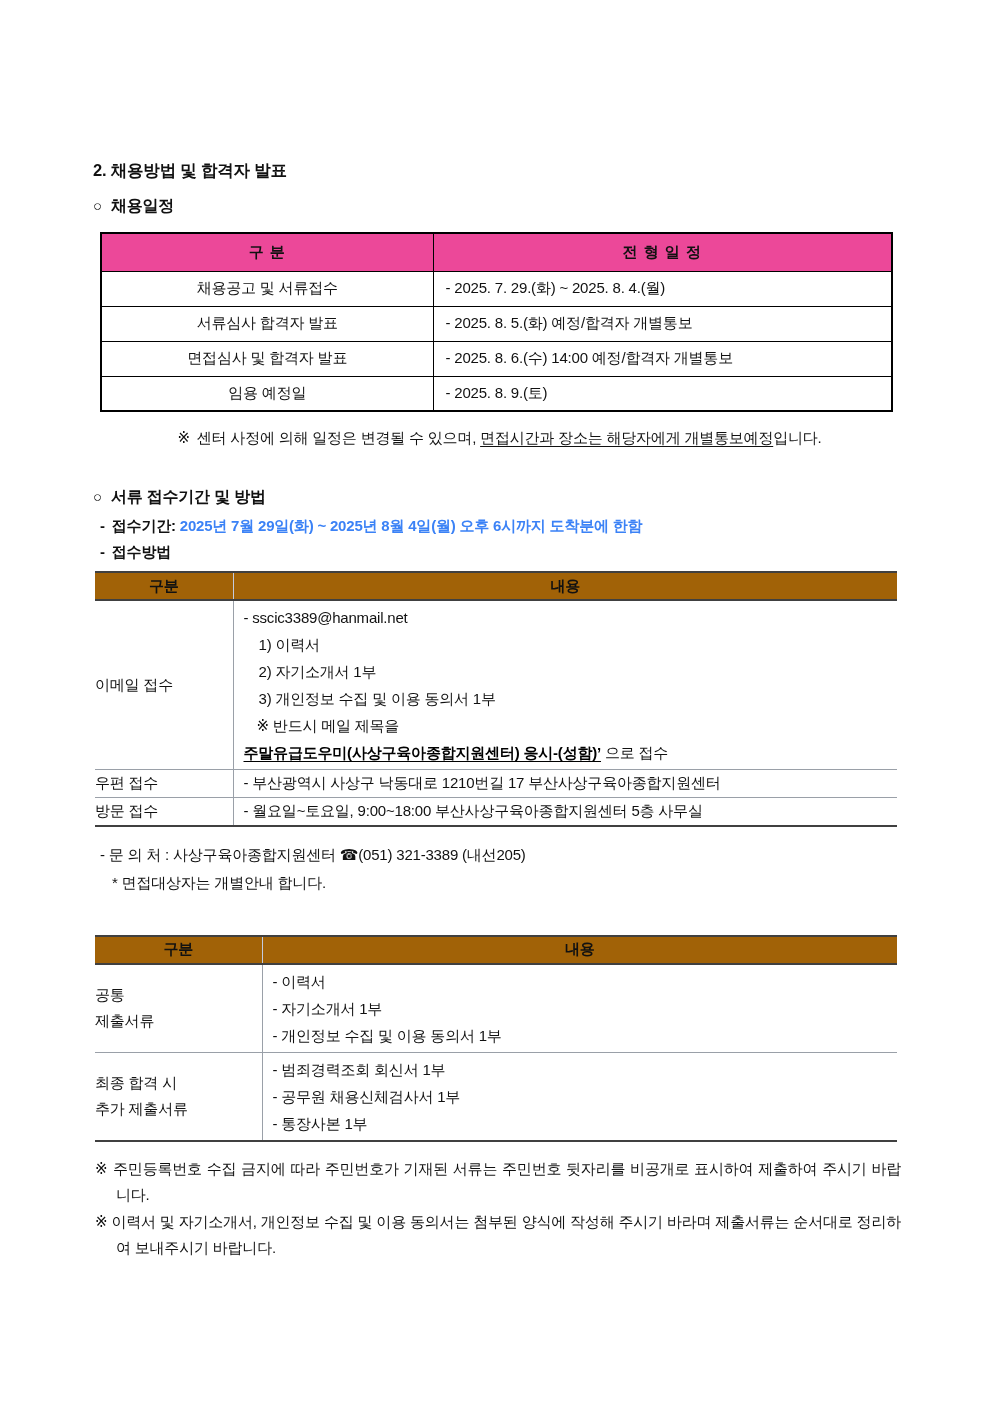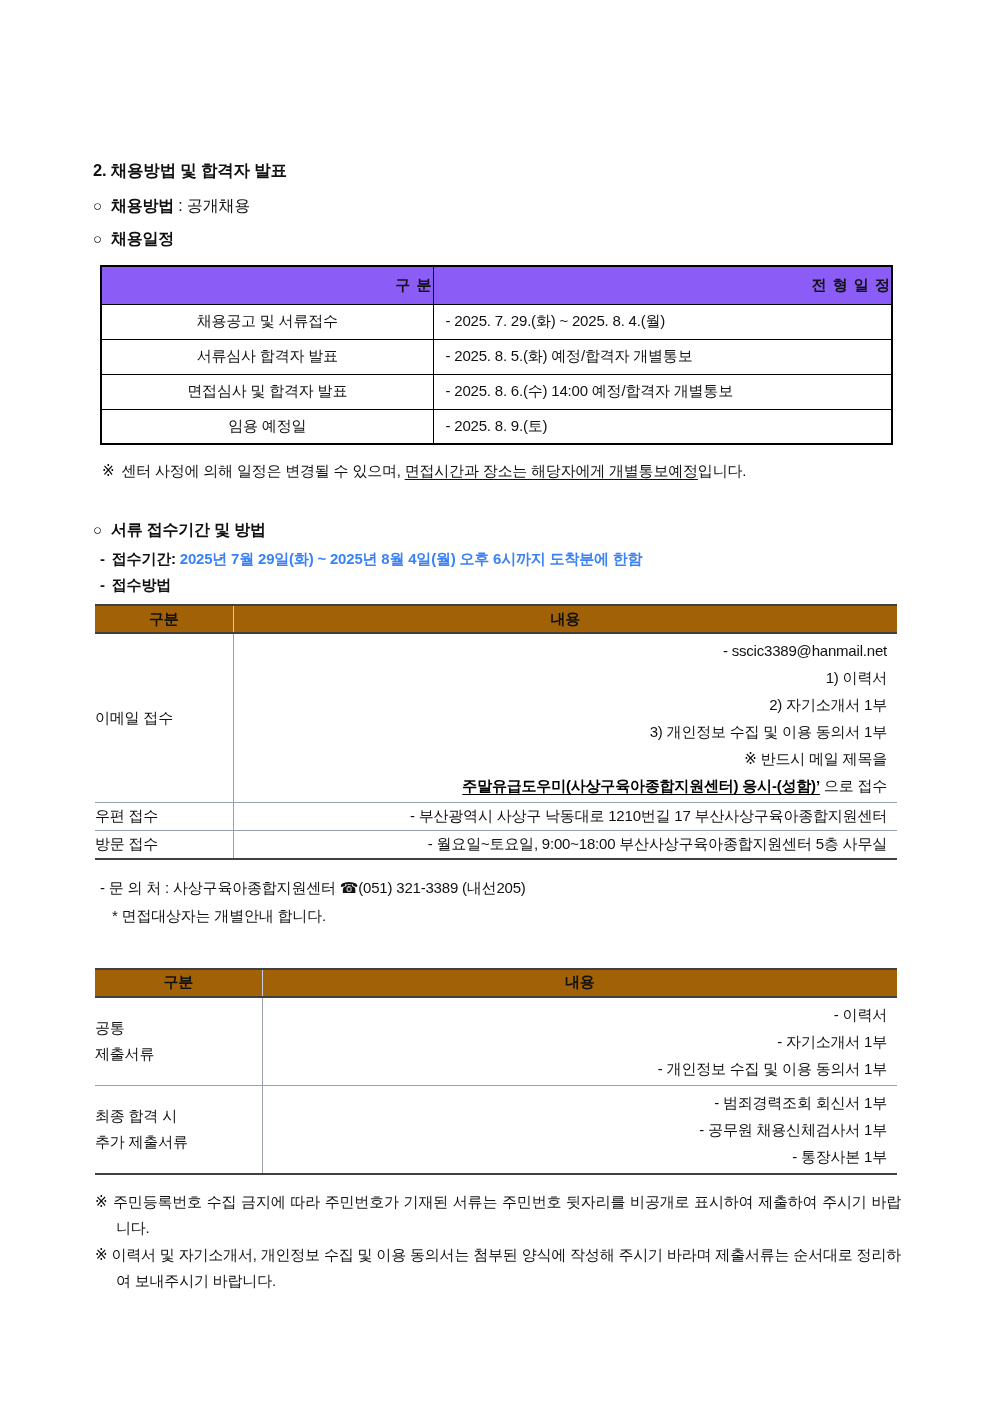--- a/index.html
+++ b/index.html
@@ -15,35 +15,35 @@
   .h-line .bullet { font-weight:400; margin-right:9px; font-size:15px; }
   .h-line .plain { font-weight:400; }
   .sub-line { margin-left:7px; margin-bottom:7px; font-weight:700; }
   .sub-line .dash { margin-right:7px; }
   .blue { color:#3b82f6; }
   .ul { text-decoration:underline; text-underline-offset:3px; }
 
   
   table.tbl1 { border-collapse:collapse; border:2px solid #000; width:793px; margin-left:7px; margin-bottom:15px; }
   table.tbl1 th, table.tbl1 td { border:1px solid #000; font-size:15px; }
-  table.tbl1 th { background:#8b5cf6; height:38px; font-weight:700; text-align:right; letter-spacing:1px; }
+  table.tbl1 th { background:#ec4899; height:38px; font-weight:700; text-align:center; letter-spacing:1px; }
   table.tbl1 td.cat { width:332px; text-align:center; height:35px; }
   table.tbl1 td.det { text-align:left; padding-left:12px; }
 
-  .note { margin-left:9px; margin-bottom:38px; line-height:22px; }
+  .note { margin-left:9px; margin-bottom:38px; line-height:22px;text-align:center; }
   .note .marker { margin-right:7px; }
 
   
   table.tbl2 { border-collapse:collapse; width:802px; margin-left:2px;
                border-top:2px solid #404040; border-bottom:2px solid #404040; }
   table.tbl2 thead th { background:#a16207; border-bottom:2px solid #404040; height:28px; font-weight:700; text-align:center; font-size:15px; }
   table.tbl2 thead th.lbl { border-right:1px solid #c4cbde; }
   table.tbl2 td.lbl { text-align:left; vertical-align:middle; border-right:1px solid #9aa0a8; }
   table.tbl2 tbody tr + tr td { border-top:1px solid #9aa0a8; }
-  table.tbl2 td.content { padding:3px 10px; text-align:right; }
+  table.tbl2 td.content { padding:3px 10px; text-align:left; }
   table.tbl2 td.content.single { height:28px; padding-top:0; padding-bottom:0; }
   .ln { line-height:27px; }
   .ind { padding-left:15px; }
   .ind2 { padding-left:13px; }
   .subject-line .subj { color:#000000; font-weight:700; text-decoration:underline; text-underline-offset:3px; }
   .mt-method { margin-bottom:17px; }
   .col-method { width:138px; }
   .col-docs { width:167px; }
 
   .contact { margin-left:7px; margin-bottom:6px; line-height:22px; }
@@ -58,23 +58,20 @@
   .footnotes { margin-left:2px; }
   .footnote { padding-left:21px; text-indent:-21px; line-height:26px; text-align:justify; margin-bottom:1px; width:806px; }
 </style>
 </head>
 <body>
 
 <div class="page">
 
   <div class="title">2. 채용방법 및 합격자 발표</div>
 
-  <div class="h-line">
-    <span class="bullet">○</span><span>채용방법</span><span class="plain"> : </span><span class="plain">공개채용</span>
-  </div>
 
   <div class="h-line" style="margin-bottom:15px;">
     <span class="bullet">○</span><span>채용일정</span>
   </div>
 
   <table class="tbl1">
     <thead>
       <tr>
         <th>구 분</th>
         <th>전 형 일 정</th>

